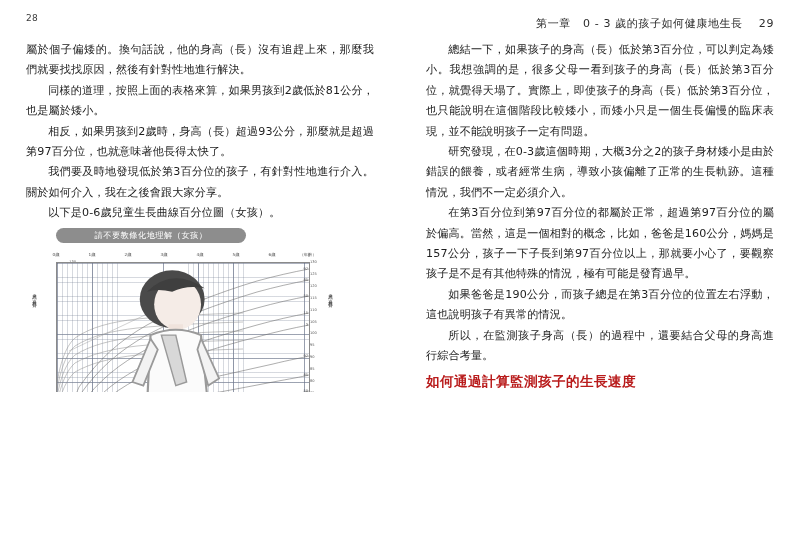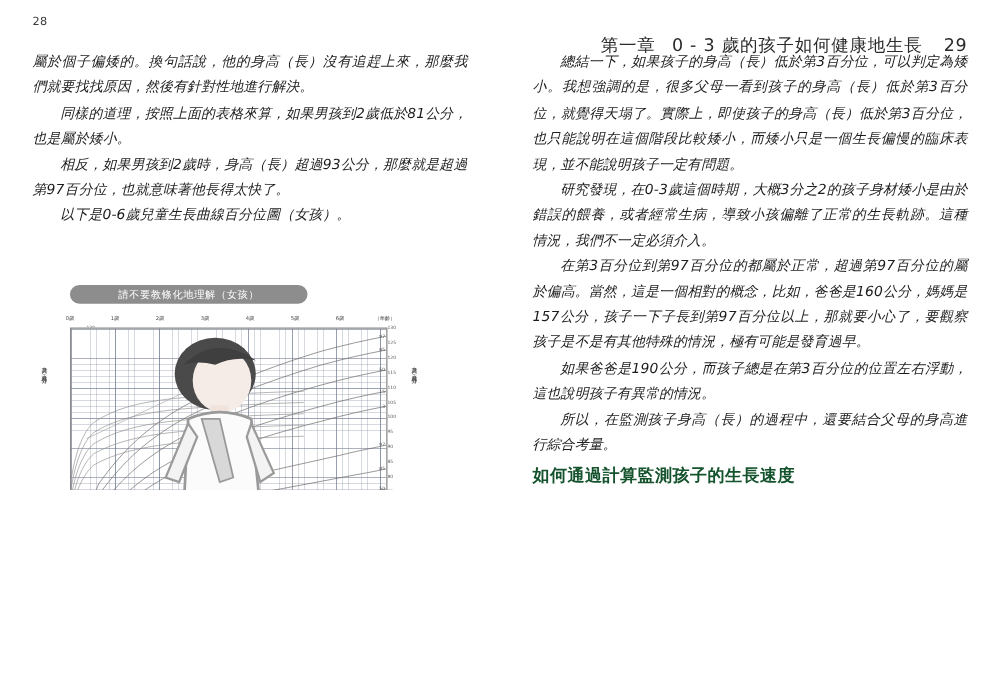--- a/index.html
+++ b/index.html
@@ -33,22 +33,22 @@
     position: absolute;
     left: 26px;
     top: 13px;
     font-size: 9px;
     color: #3a3a3a;
     letter-spacing: .2px;
   }
   .runhead-right {
     position: absolute;
     right: 26px;
-    top: 28px;
-    font-size: 14px;
+    top: 16px;
+    font-size: 11px;
     color: #2b2b2b;
     white-space: nowrap;
     letter-spacing: .6px;
   }
   .runhead-right .chap { margin-right: 8px; }
   .runhead-right .folio { margin-left: 12px; }
 
   
   .col {
     position: absolute;
@@ -57,32 +57,31 @@
     color: #1c1c1c;
     text-align: justify;
     text-justify: inter-ideograph;
     letter-spacing: .15px;
   }
   .col.left-col  { left: 26px;  top: 40px;  width: 348px; }
   .col.right-col { left: 26px;  top: 40px;  width: 348px; }
 
   p.para {
     margin: 0;
-    font-style: italic;
   }
   p.para.indent { text-indent: 2em; }
 
   
   h2.section-head {
     font-size: 13.6px;
     line-height: 20px;
     font-weight: bold;
     margin: 4px 0 6px 0;
     letter-spacing: .4px;
-    color: #14532d;
+    color: #b91c1c;
   }
 
   
   .figure {
     position: absolute;
     left: 28px;
     top: 228px;
     width: 330px;
     height: 300px;
   }
@@ -251,20 +250,21 @@
 <div id="page">
 
   <div class="sheet left">
 
     <div class="folio-left">28</div>
 
     <div class="col left-col">
       <p class="para">屬於個子偏矮的。換句話說，他的身高（長）沒有追趕上來，那麼我們就要找找原因，然後有針對性地進行解決。</p>
       <p class="para indent">同樣的道理，按照上面的表格來算，如果男孩到2歲低於81公分，也是屬於矮小。</p>
       <p class="para indent">相反，如果男孩到2歲時，身高（長）超過93公分，那麼就是超過第97百分位，也就意味著他長得太快了。</p>
+      <p class="para indent">我們要及時地發現低於第3百分位的孩子，有針對性地進行介入。關於如何介入，我在之後會跟大家分享。</p>
       <p class="para indent">以下是0-6歲兒童生長曲線百分位圖（女孩）。</p>
     </div>
 
     <div class="figure">
 
       <div class="chart-title">請不要教條化地理解（女孩）</div>
 
       <div class="plot-wrap">
 
         <div class="ax-top">

